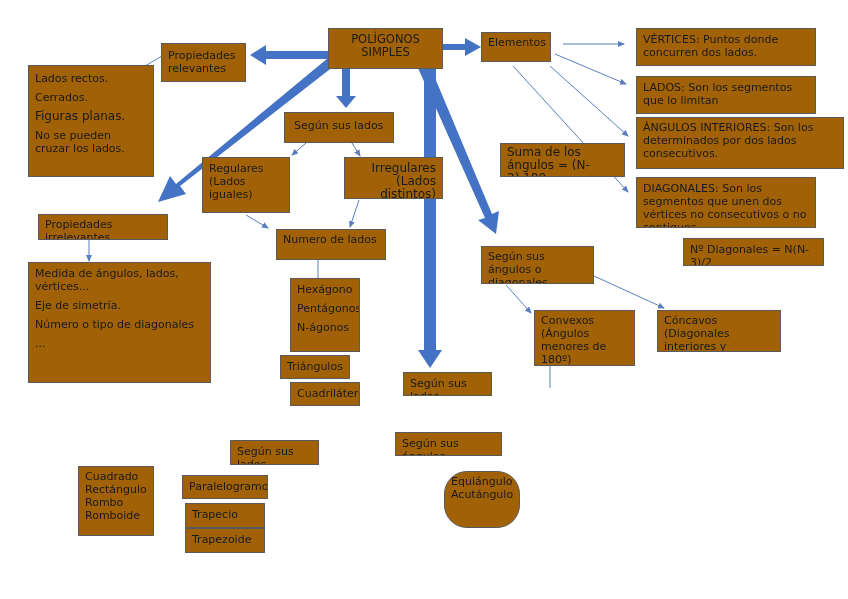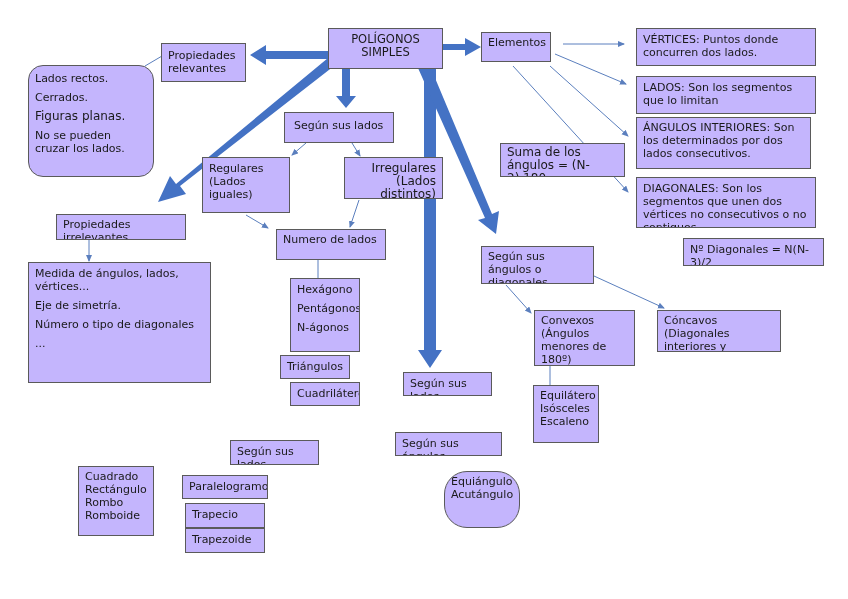--- a/index.html
+++ b/index.html
@@ -1,19 +1,19 @@
 <!DOCTYPE html>
 <html><head>
 <meta charset="utf-8">
 <style>
   html, body { margin: 0; padding: 0; background: #ffffff; }
   body { width: 848px; height: 599px; position: relative; overflow: hidden;
          font-family: "DejaVu Sans", sans-serif; color: #1a1a1a; }
   #canvas { position: absolute; left: 0; top: 0; width: 848px; height: 599px; }
-  .box { position: absolute; background: #c4b5fd; border: 1.5px solid #5a5a5a;
+  .box { position: absolute; background: #a16207; border: 1.5px solid #5a5a5a;
          box-sizing: border-box; overflow: hidden; font-size: 11px; line-height: 13px;
          padding: 3px 6px; }
   .box p { margin: 0 0 6px 0; }
   .box.tight p { margin: 0; }
   .c { text-align: center; }
   svg#links { position: absolute; left: 0; top: 0; }
 </style>
 </head>
 <body>
 
@@ -62,40 +62,40 @@
   <div class="box c" style="left:328px;top:28px;width:115px;height:41px;font-size:11.5px;padding-top:4px;">
     <div>POLÍGONOS</div>
     <div>SIMPLES</div>
   </div>
 
   <div class="box" style="left:161px;top:43px;width:85px;height:39px;padding-top:5px;">
     <div>Propiedades</div>
     <div>relevantes</div>
   </div>
 
-  <div class="box" style="left:28px;top:65px;width:126px;height:112px;padding-top:6px;border-radius:15px;">
+  <div class="box" style="left:28px;top:65px;width:126px;height:112px;padding-top:6px;">
     <p>Lados rectos.</p>
     <p>Cerrados.</p>
     <p style="font-size:12px;">Figuras planas.</p>
     <p>No se pueden cruzar los lados.</p>
   </div>
 
   <div class="box" style="left:284px;top:112px;width:110px;height:31px;padding-top:6px;padding-left:9px;">
     <span>Según sus lados</span>
   </div>
 
   <div class="box" style="left:202px;top:157px;width:88px;height:56px;padding-top:4px;">
     <span>Regulares (Lados iguales)</span>
   </div>
 
   <div class="box" style="left:344px;top:157px;width:99px;height:42px;padding-top:4px;font-size:12px;line-height:13px;text-align:right;">
     <span>Irregulares (Lados distintos)</span>
   </div>
 
-  <div class="box" style="left:38px;top:214px;width:130px;height:26px;padding-top:3px;margin-left:18px;">
+  <div class="box" style="left:38px;top:214px;width:130px;height:26px;padding-top:3px;">
     <span>Propiedades irrelevantes</span>
   </div>
 
   <div class="box" style="left:28px;top:262px;width:183px;height:121px;padding-top:4px;">
     <p>Medida de ángulos, lados, vértices...</p>
     <p>Eje de simetría.</p>
     <p>Número o tipo de diagonales</p>
     <p>...</p>
   </div>
 
@@ -146,39 +146,34 @@
     <p>Rectángulo</p>
     <p>Rombo</p>
     <p>Romboide</p>
   </div>
 
   <div class="box tight" style="left:444px;top:471px;width:76px;height:57px;padding-top:3px;border-radius:23px;">
     <p>Equiángulo</p>
     <p>Acutángulo</p>
   </div>
 
-  <div class="box tight" style="left:533px;top:385px;width:66px;height:58px;padding-top:3px;">
-    <p>Equilátero</p>
-    <p>Isósceles</p>
-    <p>Escaleno</p>
-  </div>
 
   <div class="box" style="left:481px;top:32px;width:70px;height:30px;padding-top:3px;">
     <span>Elementos</span>
   </div>
 
   <div class="box" style="left:636px;top:28px;width:180px;height:38px;padding-top:4px;">
     <span>VÉRTICES: Puntos donde concurren dos lados.</span>
   </div>
 
   <div class="box" style="left:636px;top:76px;width:180px;height:38px;padding-top:4px;">
     <span>LADOS: Son los segmentos que lo limitan</span>
   </div>
 
-  <div class="box" style="left:636px;top:117px;width:175px;height:52px;padding-top:3px;">
+  <div class="box" style="left:636px;top:117px;width:208px;height:52px;padding-top:3px;">
     <span>ÁNGULOS INTERIORES: Son los determinados por dos lados consecutivos.</span>
   </div>
 
   <div class="box" style="left:636px;top:177px;width:180px;height:51px;padding-top:4px;">
     <span>DIAGONALES: Son los segmentos que unen dos vértices no consecutivos o no contiguos</span>
   </div>
 
   <div class="box" style="left:500px;top:143px;width:125px;height:34px;padding-top:2px;font-size:12px;line-height:13px;">
     <span>Suma de los ángulos = (N-2)·180</span>
   </div>

